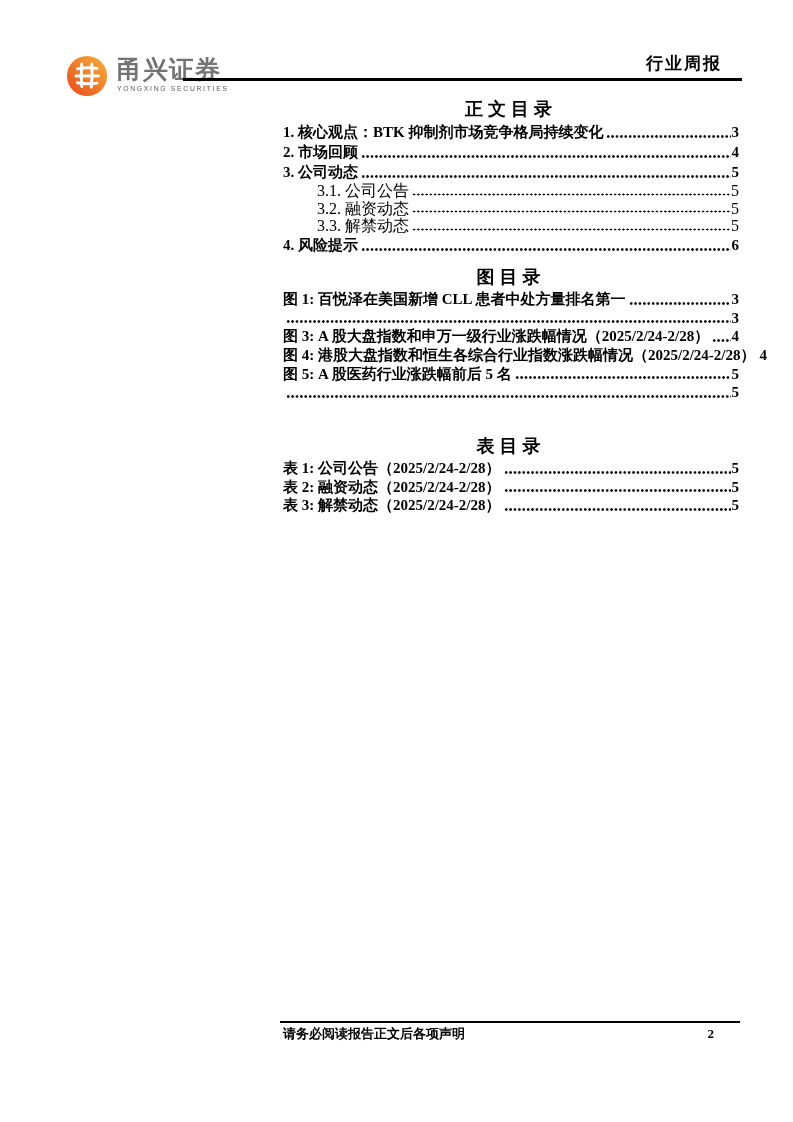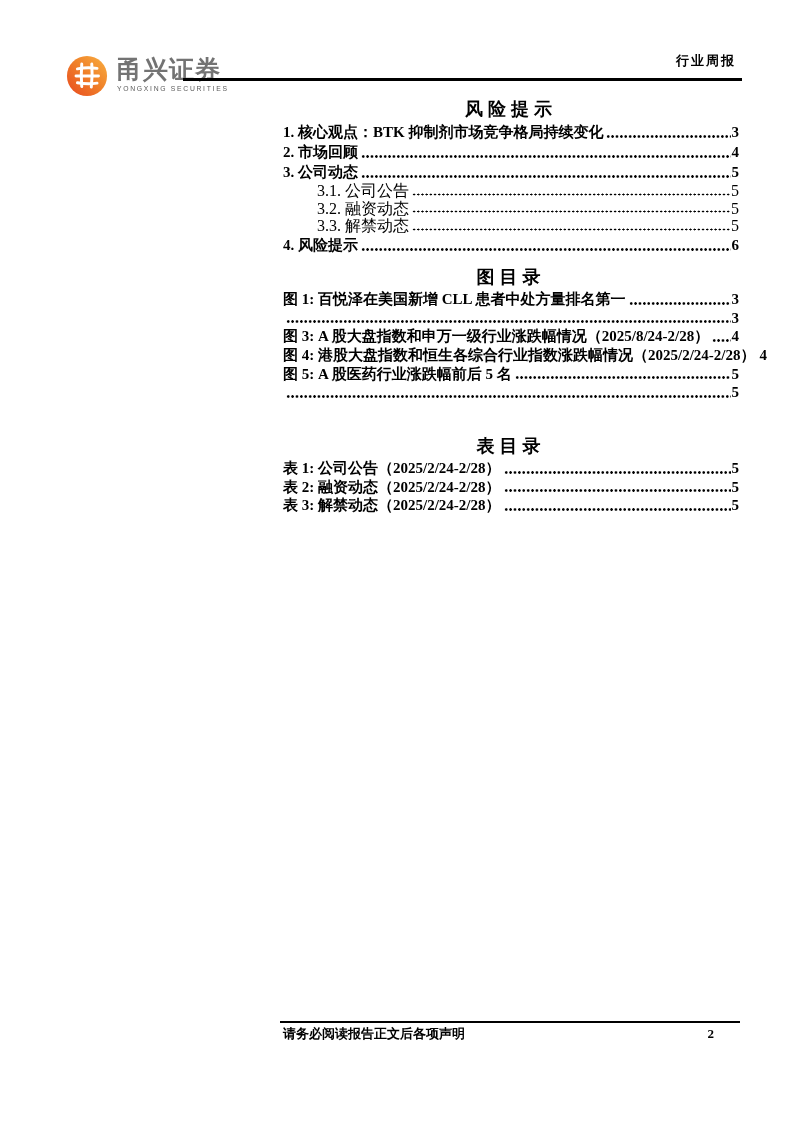--- a/index.html
+++ b/index.html
@@ -24,22 +24,22 @@
     font-family:"Liberation Sans","DejaVu Sans",sans-serif;
     font-weight:700; font-size:25px; line-height:28px;
     color:#737373; letter-spacing:1px; white-space:nowrap;
   }
   .brand-en {
     font-family:"Liberation Sans","DejaVu Sans",sans-serif;
     font-size:6.8px; letter-spacing:1.7px; color:#5a5a5a;
     margin-top:2px; white-space:nowrap;
   }
   .report-type {
-    position:absolute; top:52px; right:57px;
-    font-weight:700; font-size:13px; letter-spacing:2px;
+    position:absolute; top:52px; right:71px;
+    font-weight:700; font-size:17px; letter-spacing:2px;
     white-space:nowrap;
   }
   .header-rule {
     position:absolute; left:183px; top:78px;
     width:559px; height:3px; background:#000;
   }
 
   
   .toc-section { position:absolute; left:283px; width:456px; }
   .sec-main    { top:96px;  }
@@ -124,21 +124,21 @@
     </svg>
     <div class="brand-text">
       <div class="brand-cn">甬兴证券</div>
       <div class="brand-en">YONGXING SECURITIES</div>
     </div>
   </div>
   <div class="report-type">行业周报</div>
   <div class="header-rule"></div>
 
   <section class="toc-section sec-main">
-    <h2 class="toc-title">风险提示</h2>
+    <h2 class="toc-title">正文目录</h2>
     <div class="toc-list">
         <div class="toc-row lvl1">
           <span class="toc-label">1. 核心观点：BTK 抑制剂市场竞争格局持续变化</span>
           <span class="toc-leader"></span>
           <span class="toc-page">3</span>
         </div>
         <div class="toc-row lvl1">
           <span class="toc-label">2. 市场回顾</span>
           <span class="toc-leader"></span>
           <span class="toc-page">4</span>
@@ -177,21 +177,21 @@
         <div class="toc-row lvl1">
           <span class="toc-label">图 1: 百悦泽在美国新增 CLL 患者中处方量排名第一</span>
           <span class="toc-leader"></span>
           <span class="toc-page">3</span>
         </div>
         <div class="toc-row lvl1">
           <span class="toc-leader"></span>
           <span class="toc-page">3</span>
         </div>
         <div class="toc-row lvl1">
-          <span class="toc-label">图 3: A 股大盘指数和申万一级行业涨跌幅情况（2025/8/24-2/28）</span>
+          <span class="toc-label">图 3: A 股大盘指数和申万一级行业涨跌幅情况（2025/2/24-2/28）</span>
           <span class="toc-leader"></span>
           <span class="toc-page">4</span>
         </div>
         <div class="toc-row lvl1 no-leader">
           <span class="toc-label">图 4: 港股大盘指数和恒生各综合行业指数涨跌幅情况（2025/2/24-2/28）</span>
           <span class="toc-leader"></span>
           <span class="toc-page">4</span>
         </div>
         <div class="toc-row lvl1">
           <span class="toc-label">图 5: A 股医药行业涨跌幅前后 5 名</span>

